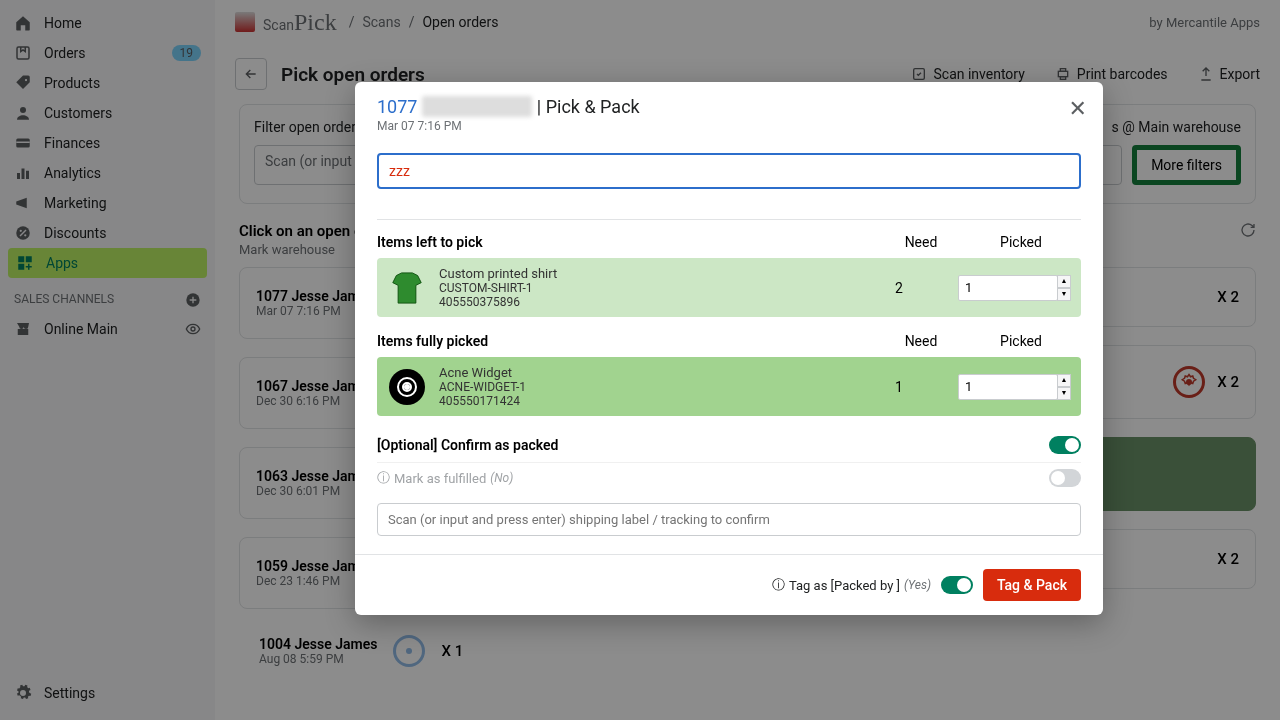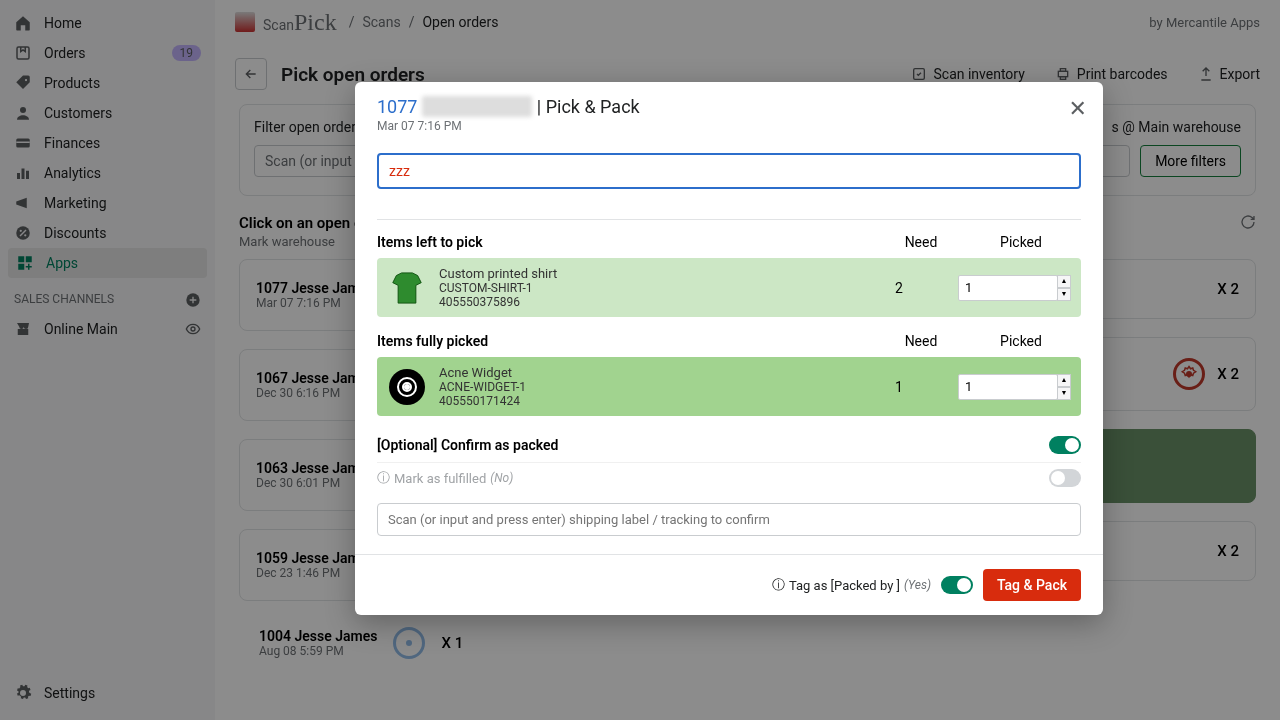--- a/index.html
+++ b/index.html
@@ -1,23 +1,23 @@
 <!DOCTYPE html>
 <html><head>
 <meta charset="utf-8">
 <style>
 * { margin: 0; padding: 0; box-sizing: border-box; font-family: -apple-system, BlinkMacSystemFont, "Segoe UI", Roboto, sans-serif; }
 body { background: #f6f6f7; width: 1280px; height: 720px; overflow: hidden; position: relative; }
 
 .sidebar { position: absolute; left: 0; top: 0; width: 215px; height: 720px; background: #f6f6f7; padding-top: 8px; display: flex; flex-direction: column; }
 .nav-item { display: flex; align-items: center; padding: 6px 14px; color: #202223; cursor: pointer; font-size: 14px; gap: 12px; }
-.nav-item.active { background: #e5e5e5; color: #008060; border-radius: 4px; margin: 0 8px; padding: 6px 8px; justify-content: flex-end; }
+.nav-item.active { background: #bef264; color: #008060; border-radius: 4px; margin: 0 8px; padding: 6px 8px; justify-content: flex-end; }
 .nav-item .icon-box { width: 18px; height: 18px; display: flex; align-items: center; justify-content: center; }
 .nav-item .label { flex: 1; }
-.badge { background: #c4b5fd; border-radius: 10px; padding: 1px 8px; font-size: 12px; color: #5c5f62; }
+.badge { background: #7dd3fc; border-radius: 10px; padding: 1px 8px; font-size: 12px; color: #5c5f62; }
 .section-header { display: flex; align-items: flex-start; justify-content: space-between; padding: 14px 14px 6px; font-size: 12px; color: #6d7175; font-weight: 400; }
 .section-header .plus-icon { width: 16px; height: 16px; }
 .channel-item { display: flex; align-items: center; padding: 6px 14px; font-size: 14px; color: #202223; }
 .channel-item .icon-box { width: 18px; margin-right: 12px; }
 .channel-item .eye { margin-left: auto; }
 .settings-row { margin-top: auto; padding: 12px 14px 18px; display: flex; align-items: center; gap: 12px; font-size: 14px; color: #202223; text-align: right; }
 
 .main { position: absolute; left: 215px; top: 0; right: 0; bottom: 0; background: #fff; }
 .topbar { height: 44px; display: flex; align-items: center; padding: 0 20px; color: #6d7175; font-size: 14px; gap: 8px; }
 .topbar .brand-icon { width: 20px; height: 20px; background: linear-gradient(#ddd,#c33); border-radius: 2px; }
@@ -29,21 +29,21 @@
 .page-header { display:flex; align-items:center; padding: 14px 20px; gap: 14px;}
 .back-btn { width: 32px; height: 32px; border: 1px solid #c9cccf; border-radius: 4px; display:flex; align-items:center; justify-content:center; background:#fff;}
 .page-title { font-size: 19px; font-weight: 600; color: #202223; flex: 1;}
 .action-link { display:flex; align-items:center; gap:6px; font-size:14px; color:#202223; margin-left: 16px;}
 
 .content { padding: 0 24px; }
 .filter-card { border: 1px solid #e1e3e5; border-radius: 8px; padding: 14px 14px 18px; background: #fff;}
 .filter-top { display:flex; justify-content:space-between; font-size:14px; color:#202223; margin-bottom:10px;}
 .filter-row { display:flex; gap: 10px;}
 .filter-input { flex:1; border:1px solid #c9cccf; border-radius:4px; padding: 7px 10px; font-size:14px; color:#6d7175; background:#fff;}
-.more-filters { border:1px solid #15803d; border-radius:4px; padding: 7px 14px; font-size:14px; }
+.more-filters { border:5px solid #15803d; border-radius:4px; padding: 7px 14px; font-size:14px; }
 
 .orders-header { margin-top: 18px; display:flex; justify-content:space-between; align-items:flex-start;}
 .orders-title { font-size:15px; font-weight:600;}
 .orders-sub { font-size:13px; color:#6d7175; margin-top:2px;}
 
 .order-grid { display:flex; gap:16px; margin-top: 10px;}
 .order-col { flex:1; display:flex; flex-direction:column; gap: 18px;}
 .order-card { border:1px solid #e1e3e5; border-radius:8px; padding: 20px 16px; display:flex; align-items:center; gap:12px; background:#fff;}
 .order-card.green { background:#6b9268; border-color:#6b9268;}
 .order-info { flex:1;}

